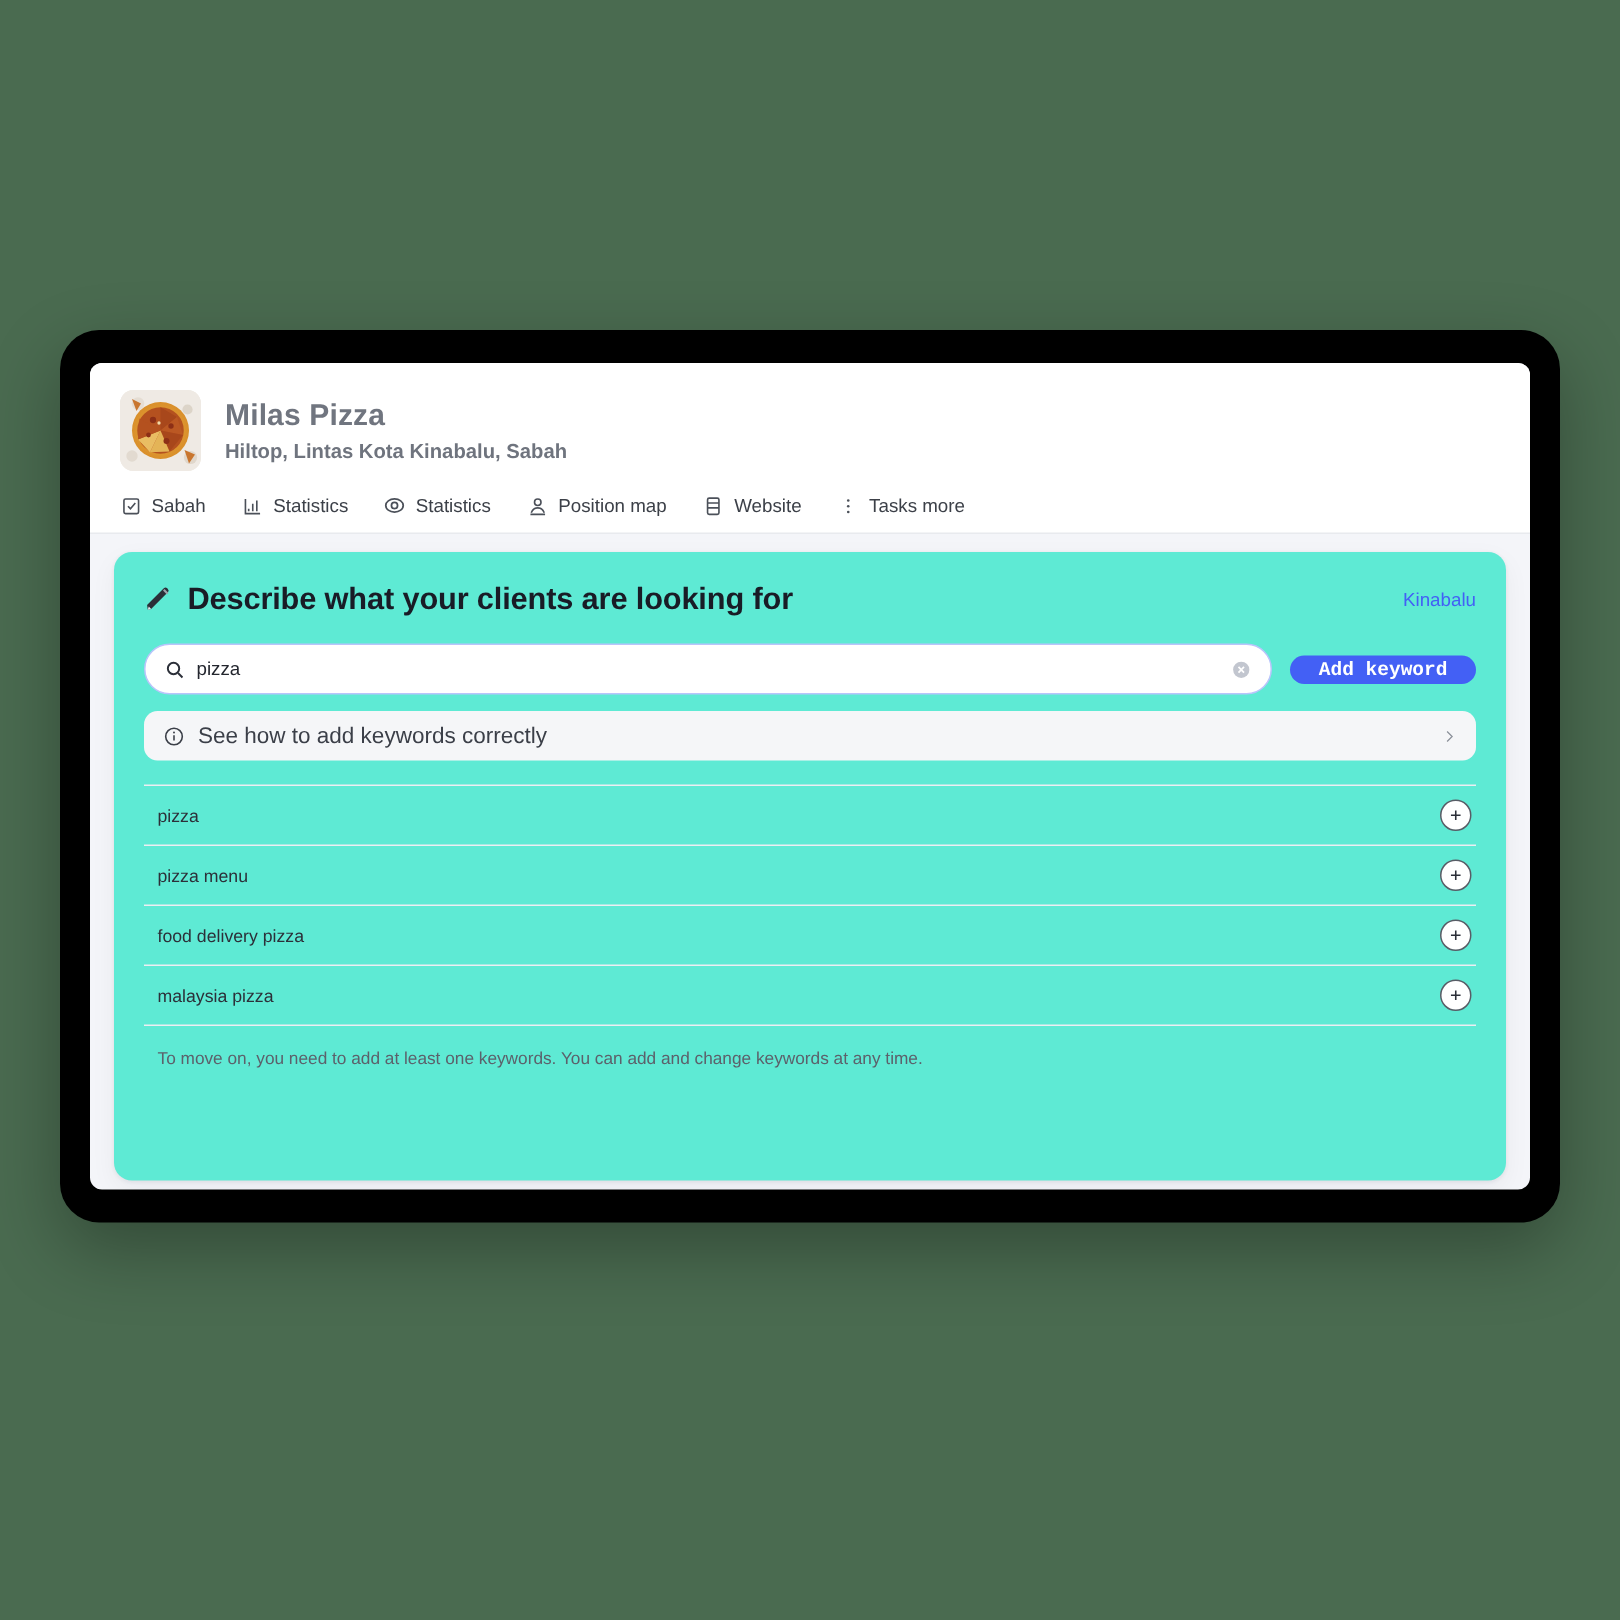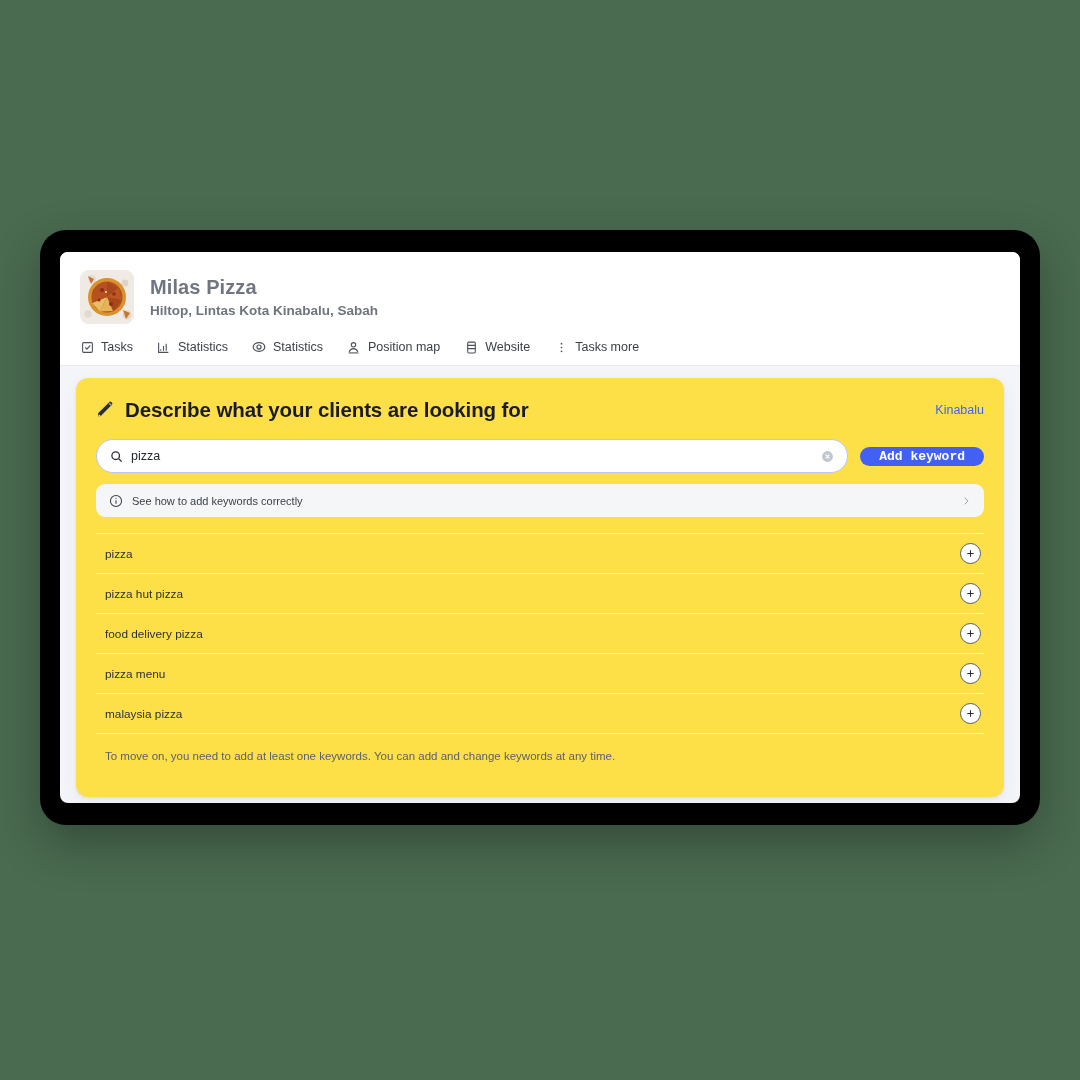--- a/index.html
+++ b/index.html
@@ -13,21 +13,21 @@
   body {
     background: #4a6b50;
     font-family: "Liberation Sans", "DejaVu Sans", sans-serif;
     -webkit-font-smoothing: antialiased;
   }
 
   
   .device-frame {
     position: absolute;
     left: 40px;
-    top: 230px;
+    top: 220px;
     width: 1000px;
     height: 595px;
     background: #000000;
     border-radius: 26px;
     padding: 22px 20px;
     box-shadow: 0 18px 48px rgba(0,0,0,0.30);
   }
 
   .screen {
     width: 100%;
@@ -106,21 +106,21 @@
   }
   .tab .tab-ico svg { display:block; }
 
   
   .content-area {
     padding: 12px 16px 0 16px;
     height: calc(100% - 120px);
   }
 
   .card {
-    background: #fde047;
+    background: #5eead4;
     border-radius: 12px;
     box-shadow: 0 1px 3px rgba(22,28,45,0.07), 0 6px 18px rgba(22,28,45,0.05);
     padding: 20px 20px 18px 20px;
     height: 100%;
   }
 
   .card-head {
     display: flex;
     align-items: center;
     justify-content: space-between;
@@ -208,21 +208,21 @@
     align-items: center;
     padding: 0 13px;
     gap: 9px;
     cursor: pointer;
     margin-bottom: 16px;
   }
 
   .info-ico { width: 14px; height: 14px; flex: 0 0 14px; color: #3b3f48; }
   .info-ico svg { display:block; }
 
-  .info-text { flex: 1; font-size: 11px; color: #3b3f48; }
+  .info-text { flex: 1; font-size: 15px; color: #3b3f48; }
 
   .chev-ico { width: 10px; height: 12px; color: #8b9099; flex: 0 0 10px; }
   .chev-ico svg { display:block; }
 
   
   .sugg-title {
     font-size: 13.5px;
     font-weight: 700;
     color: #191c26;
     margin-bottom: 7px;
@@ -308,21 +308,21 @@
 
       <div class="tabs">
 
         <div class="tab">
           <span class="tab-ico">
             <svg width="13" height="13" viewBox="0 0 24 24" fill="none" stroke="currentColor" stroke-width="2">
               <rect x="3" y="3" width="18" height="18" rx="2"></rect>
                 <path d="M8 12l3 3 6-7"></path>
             </svg>
           </span>
-          <span>Tasks</span>
+          <span>Sabah</span>
         </div>
 
         <div class="tab">
           <span class="tab-ico">
             <svg width="13" height="13" viewBox="0 0 24 24" fill="none" stroke="currentColor" stroke-width="2">
               <path d="M3 3v18h18"></path>
                 <path d="M7 15v3M12 9v9M17 5v13"></path>
             </svg>
           </span>
           <span>Statistics</span>
@@ -430,48 +430,40 @@
 
           <div class="kw-row">
             <span class="kw-label">pizza</span>
             <span class="plus-btn">
               <svg width="11" height="11" viewBox="0 0 24 24" fill="none" stroke="currentColor" stroke-width="2.3">
                   <path d="M12 5v14M5 12h14"></path>
                 </svg>
             </span>
           </div>
 
+
           <div class="kw-row">
-            <span class="kw-label">pizza hut pizza</span>
+            <span class="kw-label">pizza menu</span>
             <span class="plus-btn">
               <svg width="11" height="11" viewBox="0 0 24 24" fill="none" stroke="currentColor" stroke-width="2.3">
                   <path d="M12 5v14M5 12h14"></path>
                 </svg>
             </span>
           </div>
 
           <div class="kw-row">
             <span class="kw-label">food delivery pizza</span>
             <span class="plus-btn">
               <svg width="11" height="11" viewBox="0 0 24 24" fill="none" stroke="currentColor" stroke-width="2.3">
                   <path d="M12 5v14M5 12h14"></path>
                 </svg>
             </span>
           </div>
 
           <div class="kw-row">
-            <span class="kw-label">pizza menu</span>
-            <span class="plus-btn">
-              <svg width="11" height="11" viewBox="0 0 24 24" fill="none" stroke="currentColor" stroke-width="2.3">
-                  <path d="M12 5v14M5 12h14"></path>
-                </svg>
-            </span>
-          </div>
-
-          <div class="kw-row">
             <span class="kw-label">malaysia pizza</span>
             <span class="plus-btn">
               <svg width="11" height="11" viewBox="0 0 24 24" fill="none" stroke="currentColor" stroke-width="2.3">
                   <path d="M12 5v14M5 12h14"></path>
                 </svg>
             </span>
           </div>
 
         </div>
 

